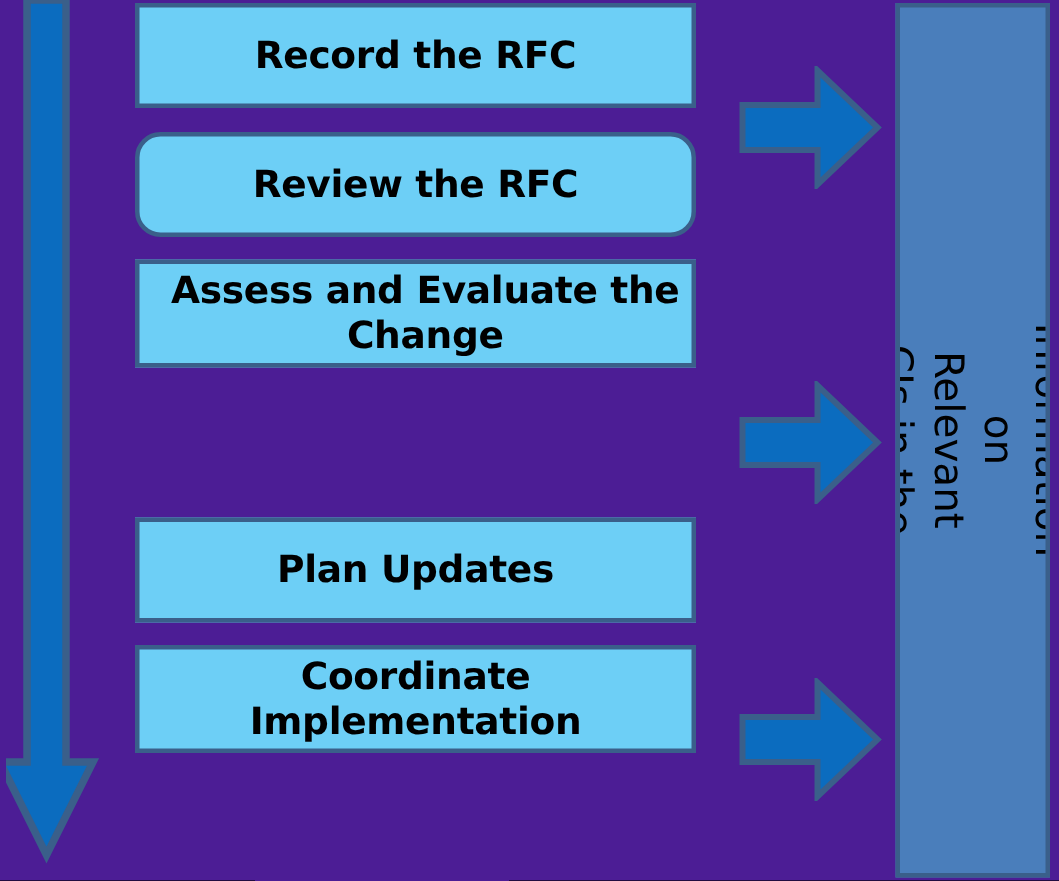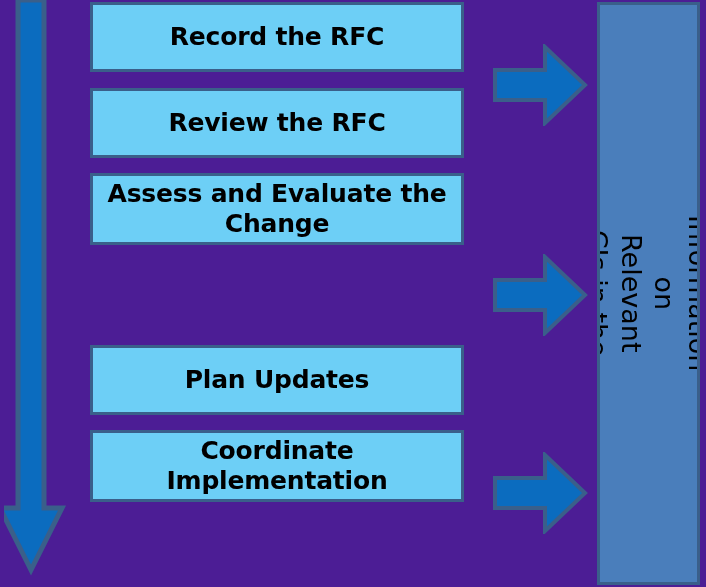--- a/index.html
+++ b/index.html
@@ -100,25 +100,25 @@
       <polygon points="14,0 40,0 40,508 58,508 27,570 -4,508 14,508" fill="#0B6CBF" stroke="#3A5F8A" stroke-width="5"></polygon>
     </svg>
   </div>
 
   <div class="steps-column">
 
     <div class="step-box" style="top:2px;height:70px;">
       <span class="step-label">Record the RFC</span>
     </div>
 
-    <div class="step-box" style="top:88px;height:70px;">
+    <div class="step-box" style="top:88px;height:70px;border-radius:17px;">
       <span class="step-label">Review the RFC</span>
     </div>
 
-    <div class="step-box" style="top:173px;height:72px;">
+    <div class="step-box" style="top:173px;height:72px;justify-content:flex-end;">
       <span class="step-label">Assess and Evaluate the
 Change</span>
     </div>
 
 
     <div class="step-box" style="top:345px;height:70px;">
       <span class="step-label">Plan Updates</span>
     </div>
 
     <div class="step-box" style="top:430px;height:72px;">

